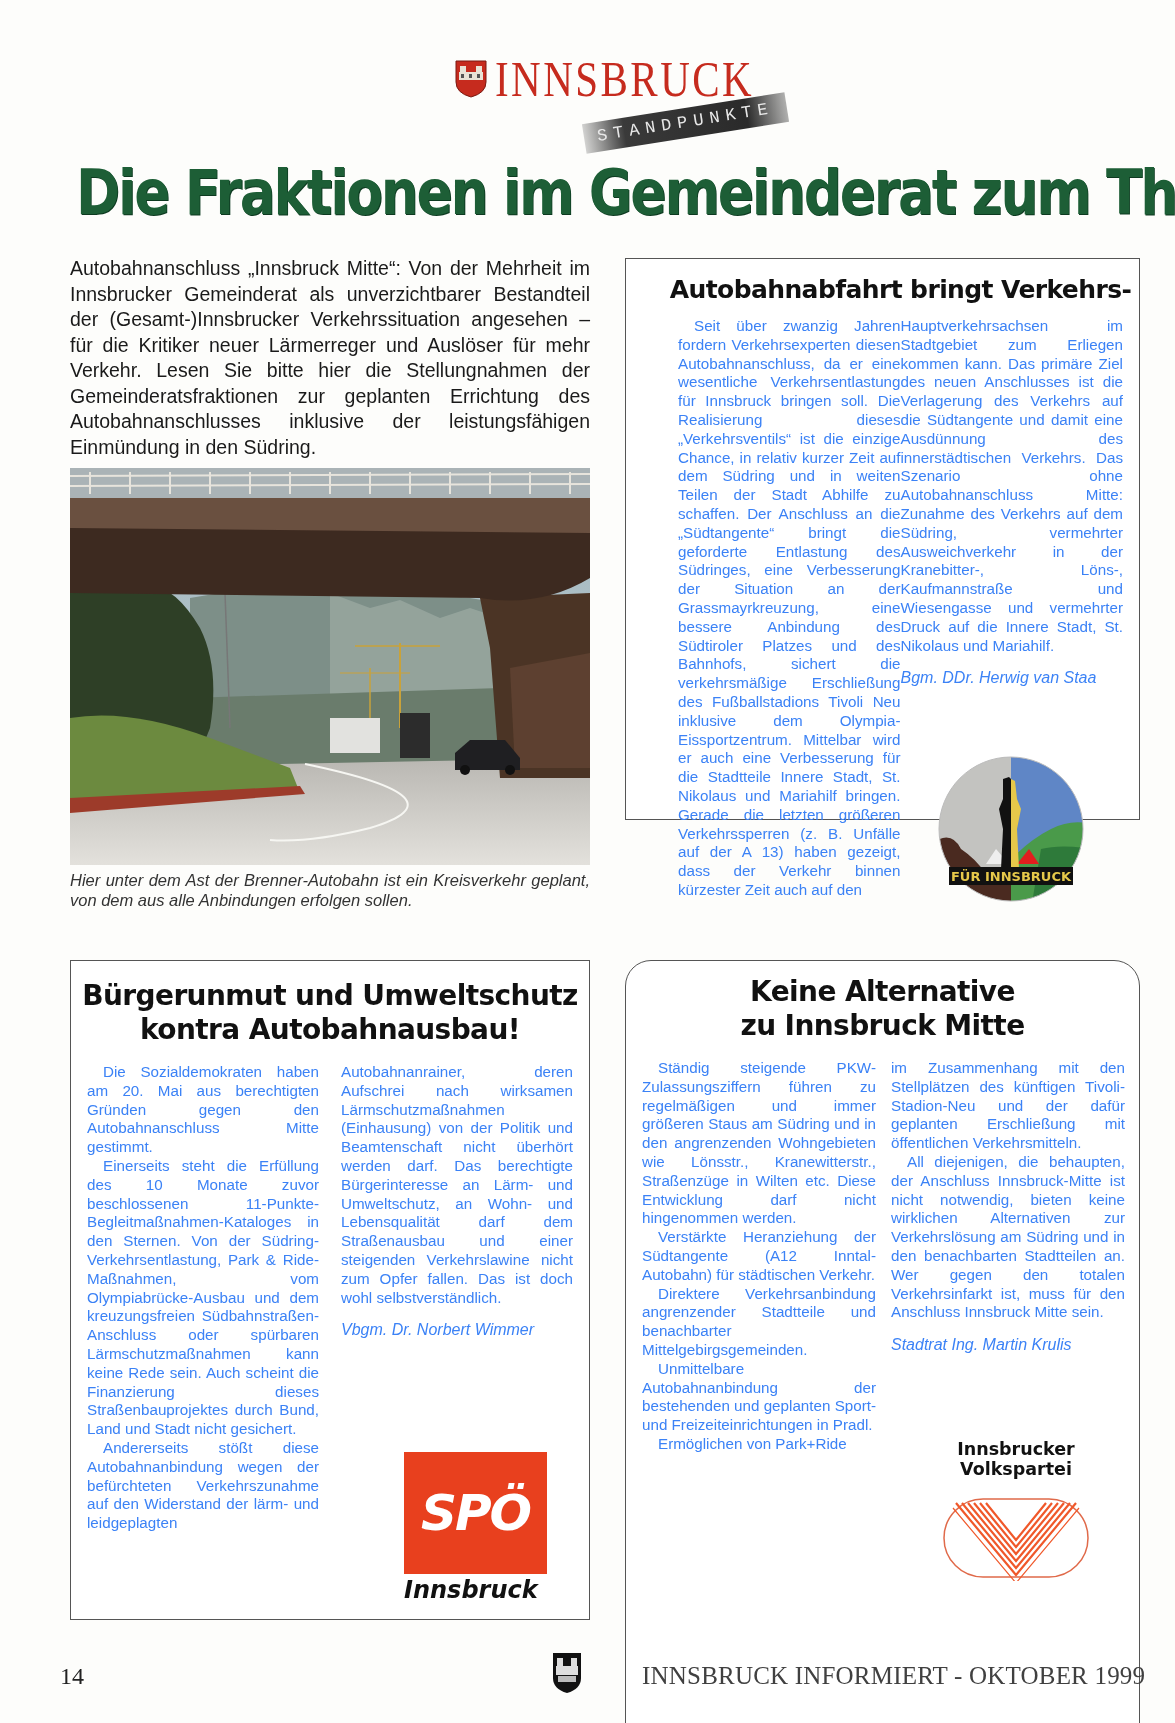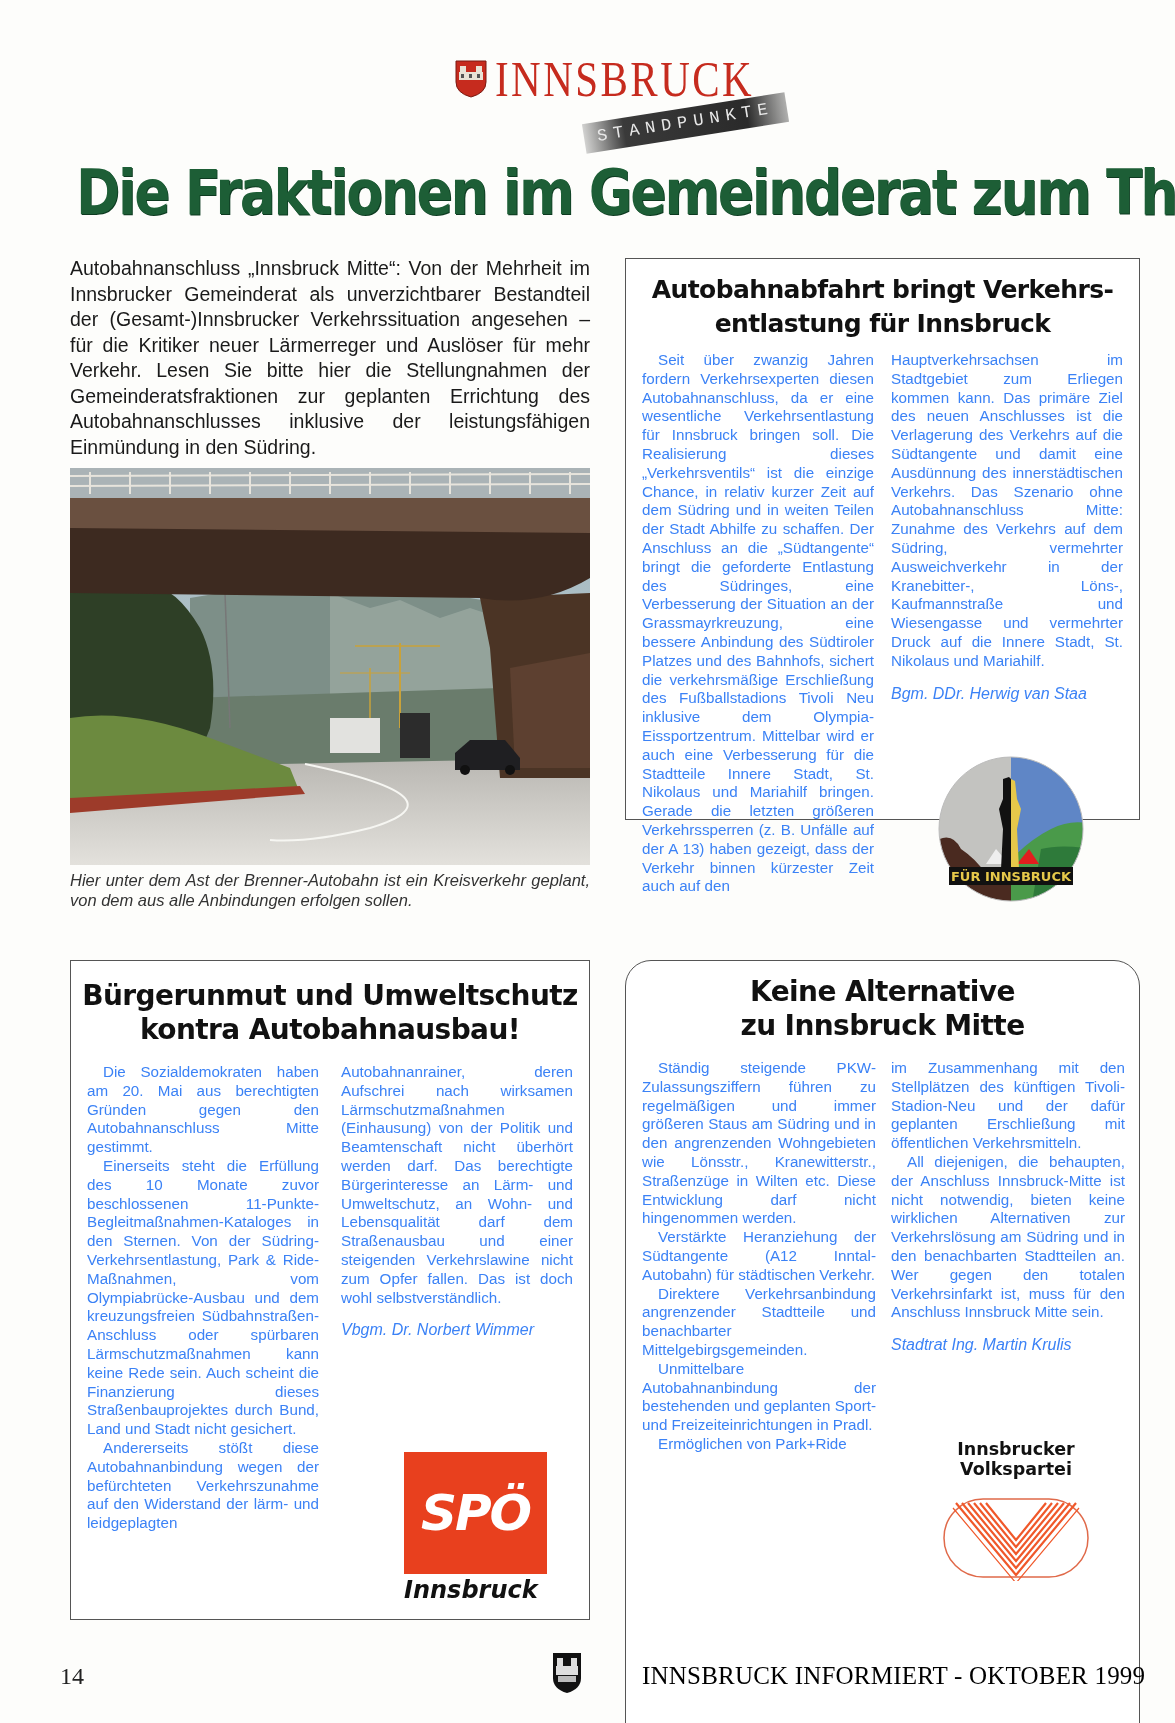--- a/index.html
+++ b/index.html
@@ -23,21 +23,21 @@
   #caption { left:70px; top:870px; width:520px; font-size:16.5px; font-style:italic; line-height:20px; color:#333; text-align:justify; }
 
   .box { position:absolute; border:1.5px solid #555; background:#fff; box-sizing:border-box; }
   .box-title { font-family:"DejaVu Sans", sans-serif; font-weight:bold; text-align:center; letter-spacing:-0.6px; color:#111; }
   .cols { display:flex; justify-content:space-between; }
   .col { font-size:15.2px; line-height:18.8px; text-align:justify; color:#3b82f6; }
   .col p { margin:0; text-indent:16px; }
   .col p.noindent { text-indent:0; }
   .sig { font-style:italic; margin-top:14px; font-size:16px; }
 
-  #box1 { left:625px; top:258px; width:515px; height:562px; }
+  #box1 { left:625px; top:258px; width:515px; height:562px;padding-left:36px; }
   #box1 .box-title { margin-top:14px; font-size:25px; line-height:34px; }
   #box1 .cols { padding:10px 16px 0 16px; }
   #box1 .col { width:232px; }
 
   #box2 { left:70px; top:960px; width:520px; height:660px; }
   #box2 .box-title { margin-top:18px; font-size:28px; line-height:34px; }
   #box2 .cols { padding:16px 16px 0 16px; }
   #box2 .col { width:232px; }
 
   #box3 { left:625px; top:960px; width:515px; height:844px;border-radius:26px; }
@@ -49,21 +49,21 @@
   #fi-logo { position:absolute; left:305px; top:490px; width:160px; height:160px; }
   #spoe-logo { position:absolute; left:333px; top:491px; width:127px; }
   #spoe-box { width:143px; height:122px; background:#e8401e; color:#fff; font-family:"DejaVu Sans", sans-serif; font-weight:bold; font-style:italic; font-size:50px; line-height:122px; text-align:center; letter-spacing:-2px; }
   #spoe-city { font-family:"DejaVu Sans", sans-serif; font-style:italic; font-weight:bold; font-size:24px; color:#111; margin-top:2px; }
   #oevp-logo { position:absolute; left:300px; top:478px; width:180px; }
   #oevp-name { font-family:"DejaVu Sans", sans-serif; font-weight:bold; font-size:17.5px; line-height:20px; text-align:center; color:#111; }
 
   
   #page-num { left:60px; top:1663px; font-family:"Liberation Serif", serif; font-size:24px; color:#222;text-align:right; }
   #footer-crest { left:552px; top:1652px; width:30px; height:42px; }
-  #footer-text { left:642px; top:1662px; font-family:"Liberation Serif", serif; font-size:25px; color:#000000; letter-spacing:0.2px; }
+  #footer-text { left:642px; top:1662px; font-family:"Liberation Serif", serif; font-size:25px; color:#404040; letter-spacing:0.2px; }
 </style>
 </head>
 <body>
 
 <div id="masthead" class="abs">
   <svg id="crest" viewBox="0 0 32 38">
     <path d="M1 1 H31 V22 Q31 33 16 37 Q1 33 1 22 Z" fill="#c62b1e" stroke="#7a1a12" stroke-width="1"></path>
     <rect x="4" y="12" width="24" height="8" fill="#e9e3d6"></rect>
     <rect x="5" y="6" width="6" height="8" fill="#e9e3d6"></rect>
     <rect x="21" y="6" width="6" height="8" fill="#e9e3d6"></rect>
@@ -142,21 +142,20 @@
     <path d="M385 285 L400 272 L435 272 L450 290 L450 302 L385 302 Z" fill="#1f1f22"></path>
     <circle cx="395" cy="302" r="5" fill="#111"></circle>
     <circle cx="440" cy="302" r="5" fill="#111"></circle>
   </svg>
 </div>
 <div id="caption" class="abs">Hier unter dem Ast der Brenner-Autobahn ist ein Kreisverkehr geplant, von dem aus alle Anbindungen erfolgen sollen.</div>
 
 <div id="box1" class="box">
   <div class="box-title">
     <div>Autobahnabfahrt bringt Verkehrs-</div>
-    <div>entlastung für Innsbruck</div>
   </div>
   <div class="cols">
     <div class="col">
       <p>Seit über zwanzig Jahren fordern Verkehrsexperten diesen Autobahnanschluss, da er eine wesentliche Verkehrsentlastung für Innsbruck bringen soll. Die Realisierung dieses „Verkehrsventils“ ist die einzige Chance, in relativ kurzer Zeit auf dem Südring und in weiten Teilen der Stadt Abhilfe zu schaffen. Der Anschluss an die „Südtangente“ bringt die geforderte Entlastung des Südringes, eine Verbesserung der Situation an der Grassmayrkreuzung, eine bessere Anbindung des Südtiroler Platzes und des Bahnhofs, sichert die verkehrsmäßige Erschließung des Fußballstadions Tivoli Neu inklusive dem Olympia-Eissportzentrum. Mittelbar wird er auch eine Verbesserung für die Stadtteile Innere Stadt, St. Nikolaus und Mariahilf bringen. Gerade die letzten größeren Verkehrssperren (z. B. Unfälle auf der A 13) haben gezeigt, dass der Verkehr binnen kürzester Zeit auch auf den</p>
     </div>
     <div class="col">
       <p class="noindent">Hauptverkehrsachsen im Stadtgebiet zum Erliegen kommen kann. Das primäre Ziel des neuen Anschlusses ist die Verlagerung des Verkehrs auf die Südtangente und damit eine Ausdünnung des innerstädtischen Verkehrs. Das Szenario ohne Autobahnanschluss Mitte: Zunahme des Verkehrs auf dem Südring, vermehrter Ausweichverkehr in der Kranebitter-, Löns-, Kaufmannstraße und Wiesengasse und vermehrter Druck auf die Innere Stadt, St. Nikolaus und Mariahilf.</p>
       <div class="sig">Bgm. DDr. Herwig van Staa</div>
     </div>
   </div>

